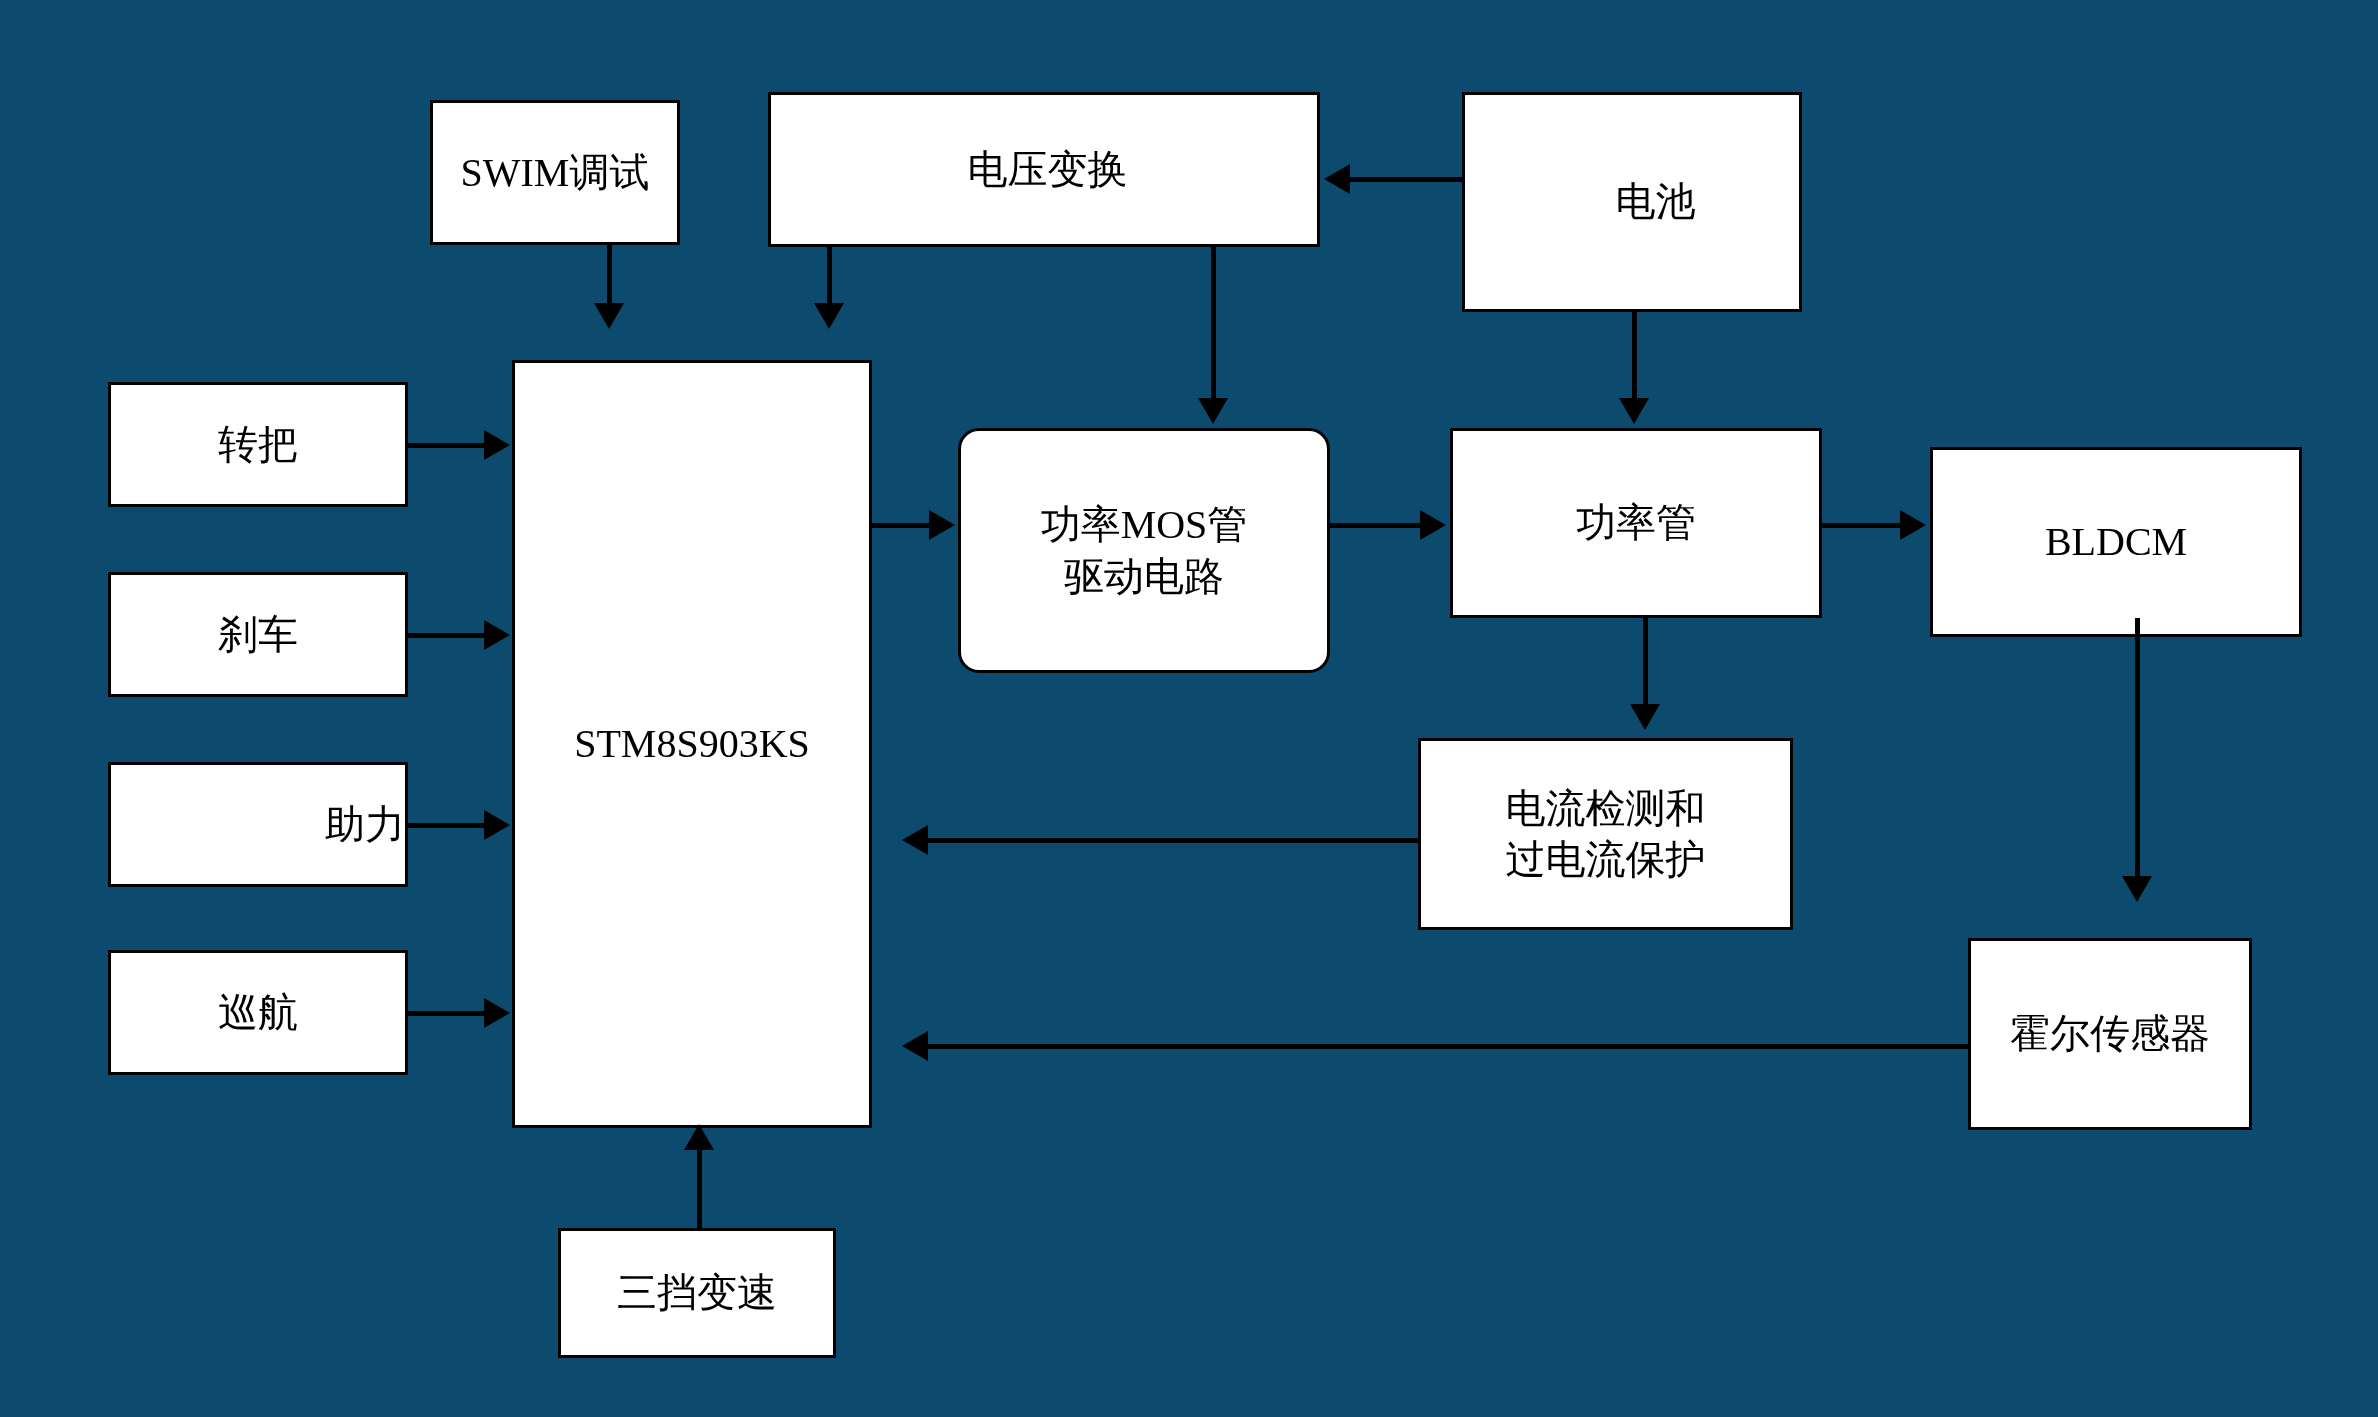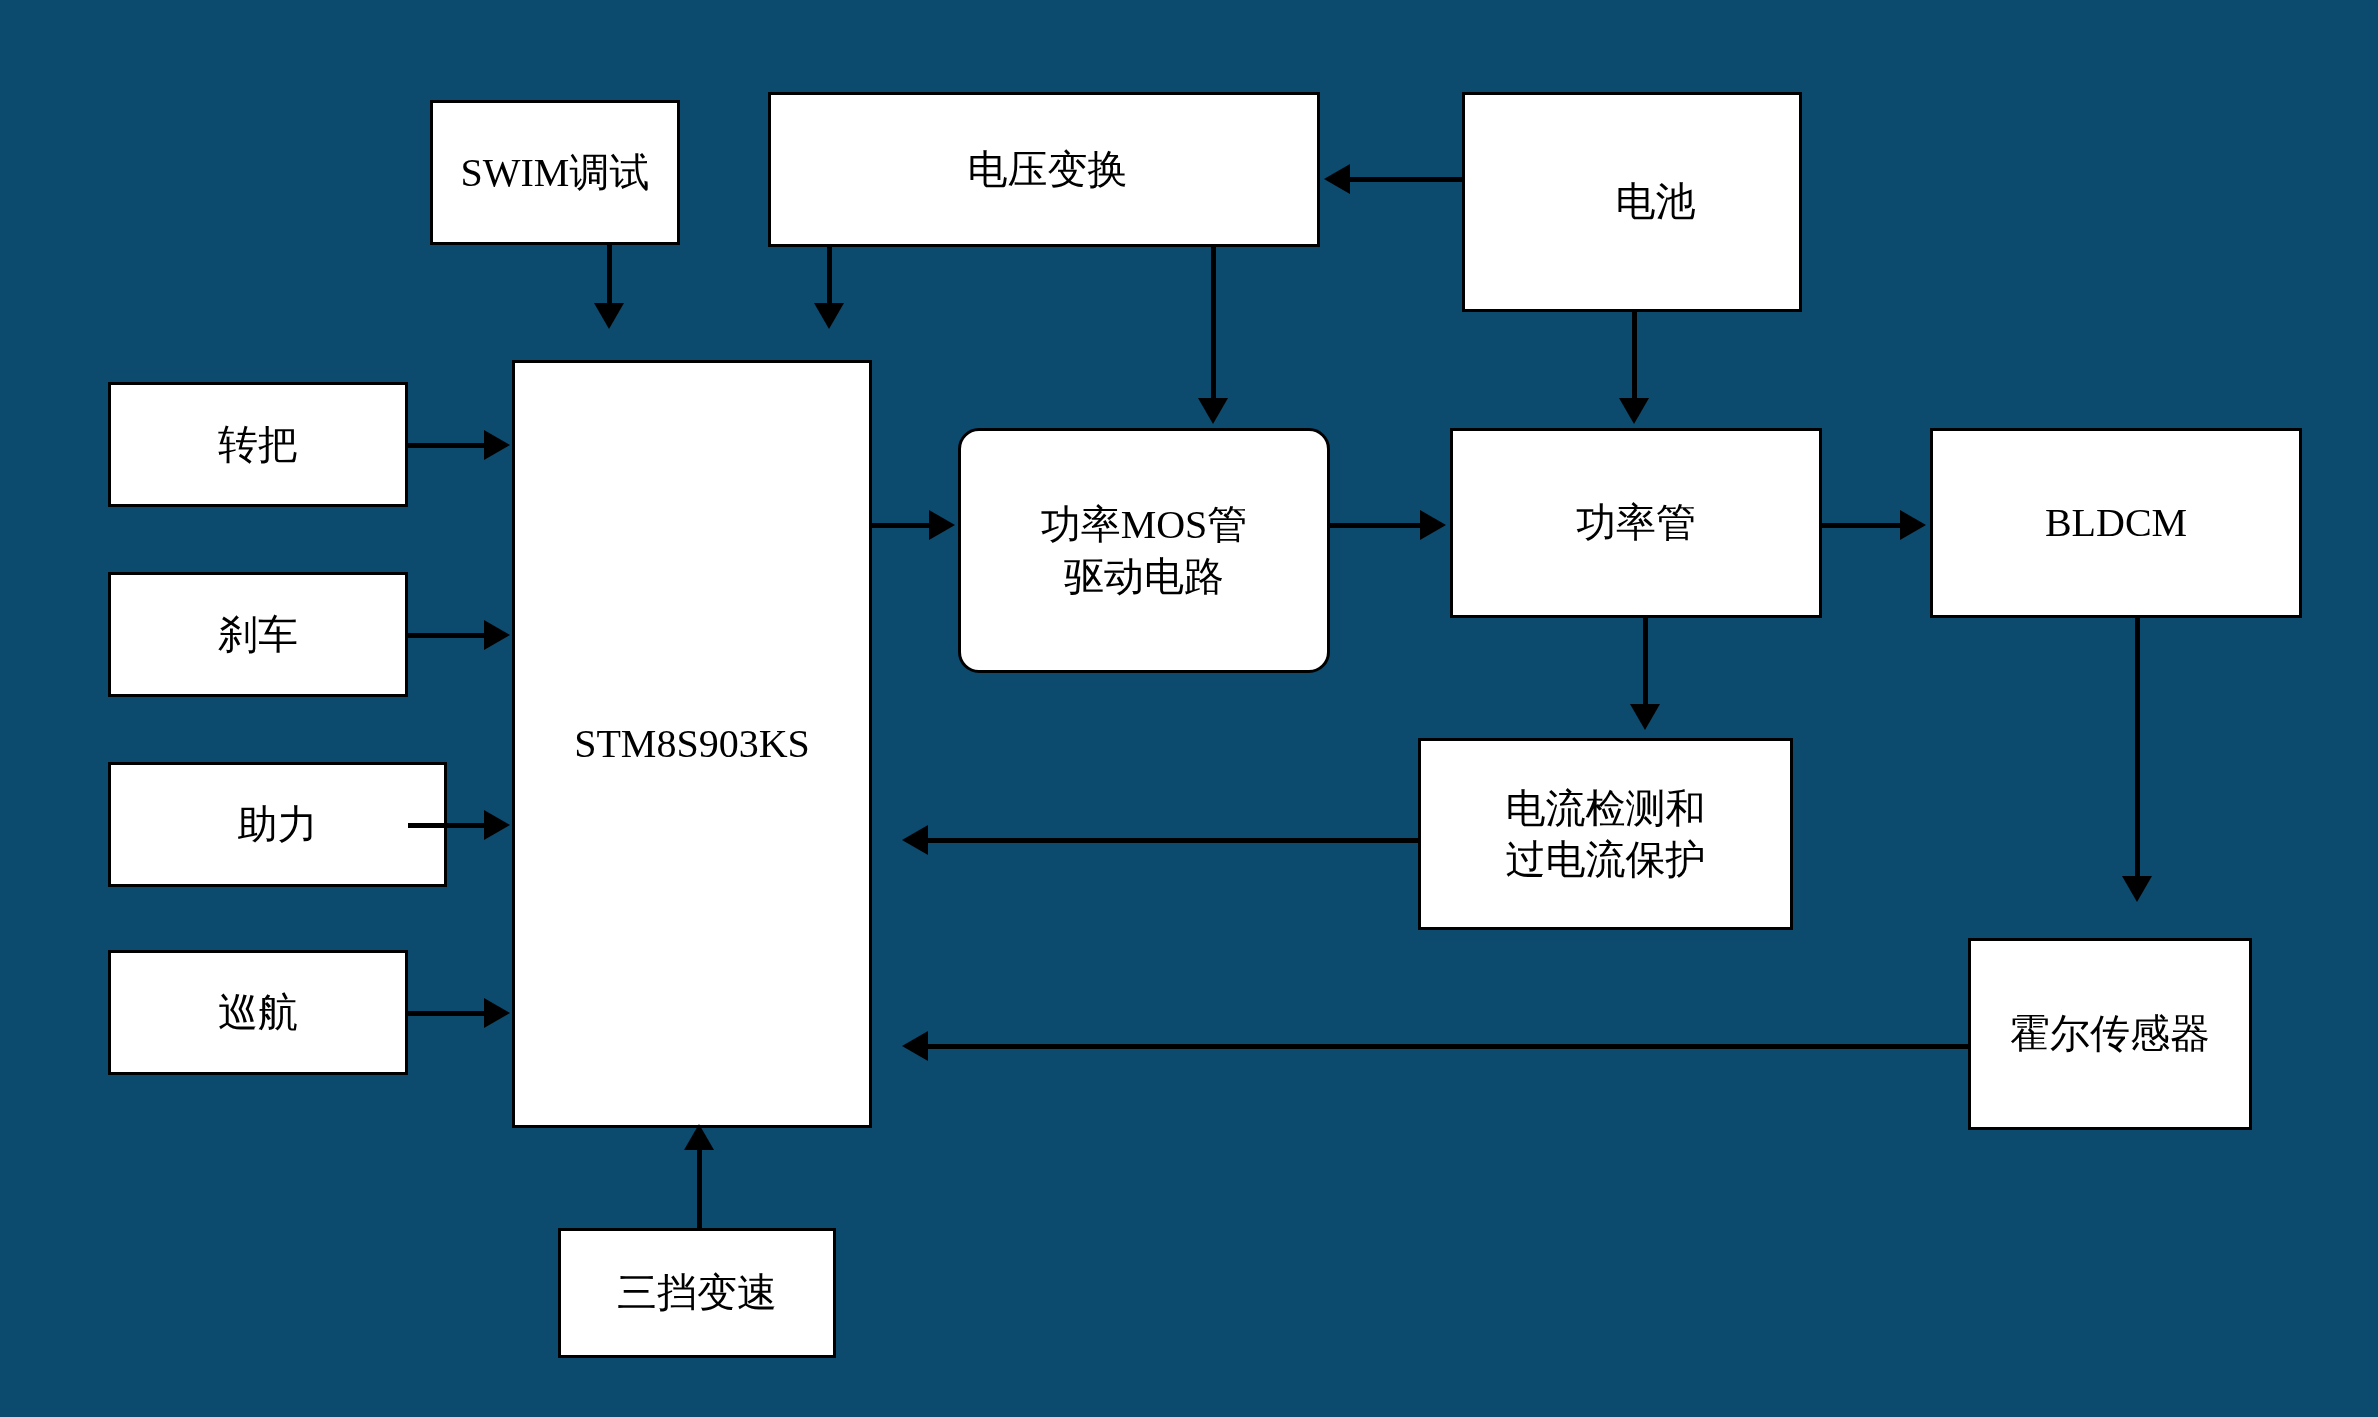--- a/index.html
+++ b/index.html
@@ -84,42 +84,42 @@
   </div>
 
   <div class="node" style="left:108px; top:382px; width:300px; height:125px;">
     <span>转把</span>
   </div>
 
   <div class="node" style="left:108px; top:572px; width:300px; height:125px;">
     <span>刹车</span>
   </div>
 
-  <div class="node" style="left:108px; top:762px; width:339px; height:125px;">
+  <div class="node" style="left:108px; top:762px; width:300px; height:125px;align-items:flex-end;">
     <span>助力</span>
   </div>
 
   <div class="node" style="left:108px; top:950px; width:300px; height:125px;">
     <span>巡航</span>
   </div>
 
   <div class="node" style="left:512px; top:332px; width:360px; height:768px;margin-top:28px;">
     <span>STM8S903KS</span>
   </div>
 
   <div class="node" style="left:958px; top:428px; width:372px; height:245px;border-radius:21px;">
     <span>功率MOS管</span>
     <span class="line2">驱动电路</span>
   </div>
 
   <div class="node" style="left:1450px; top:428px; width:372px; height:190px;">
     <span>功率管</span>
   </div>
 
-  <div class="node" style="left:1930px; top:428px; width:372px; height:190px;">
+  <div class="node" style="left:1930px; top:447px; width:372px; height:190px;">
     <span>BLDCM</span>
   </div>
 
   <div class="node" style="left:1418px; top:738px; width:375px; height:192px;">
     <span>电流检测和</span>
     <span class="line2">过电流保护</span>
   </div>
 
   <div class="node" style="left:1968px; top:938px; width:284px; height:192px;text-align:right;">
     <span>霍尔传感器</span>

